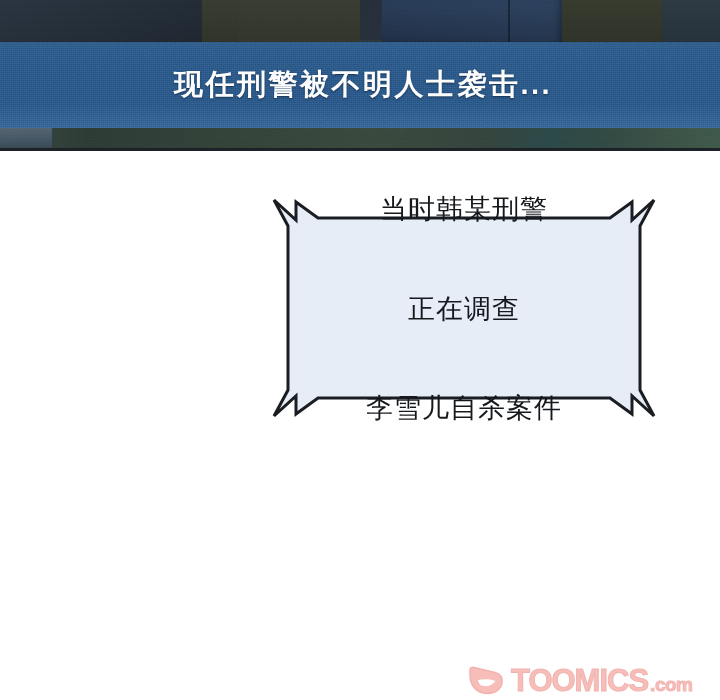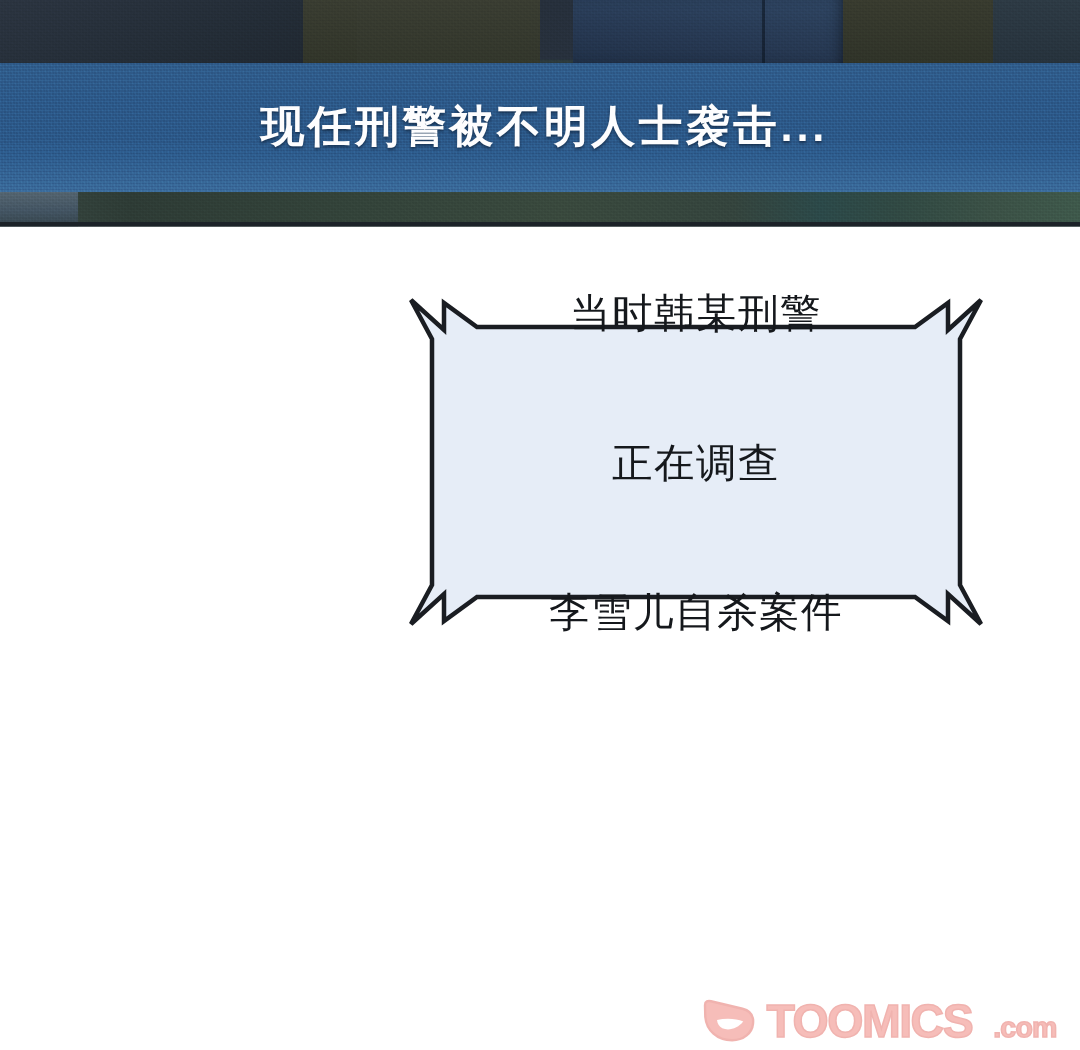--- a/index.html
+++ b/index.html
@@ -217,21 +217,21 @@
     display: flex;
     align-items: baseline;
   }
 
   .wm-suffix {
     font-size: 19px;
     font-weight: 700;
     letter-spacing: -0.5px;
     color: #f2968f;
     -webkit-text-stroke: 1px #e8857f;
-    margin-left: 14px;
+    margin-left: 2px;
   }
 </style>
 </head>
 <body>
 
 <div id="page">
 
   <div class="comic-panel">
     <div class="art-layer art-base"></div>
     <div class="art-layer art-olive-left"></div>

